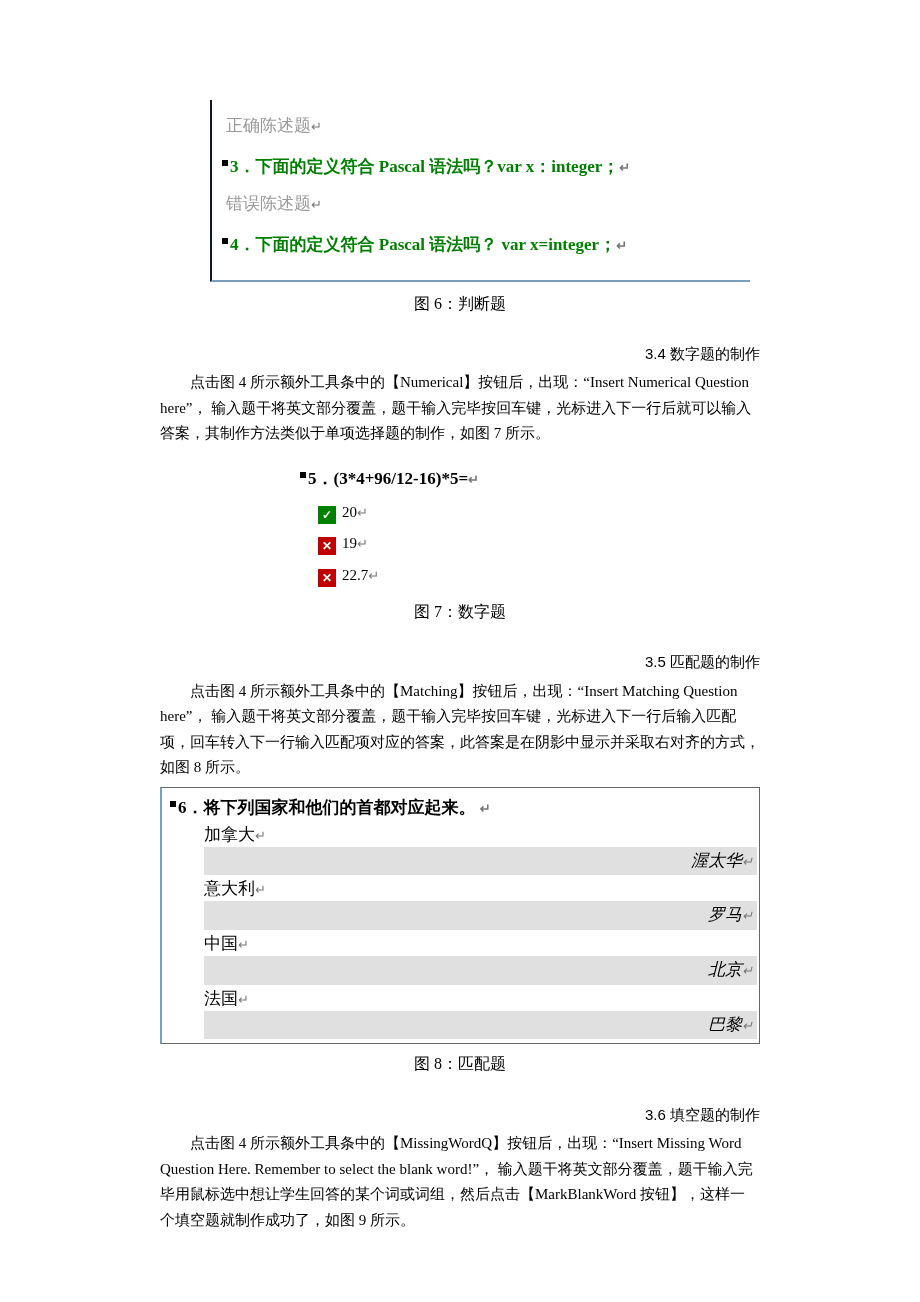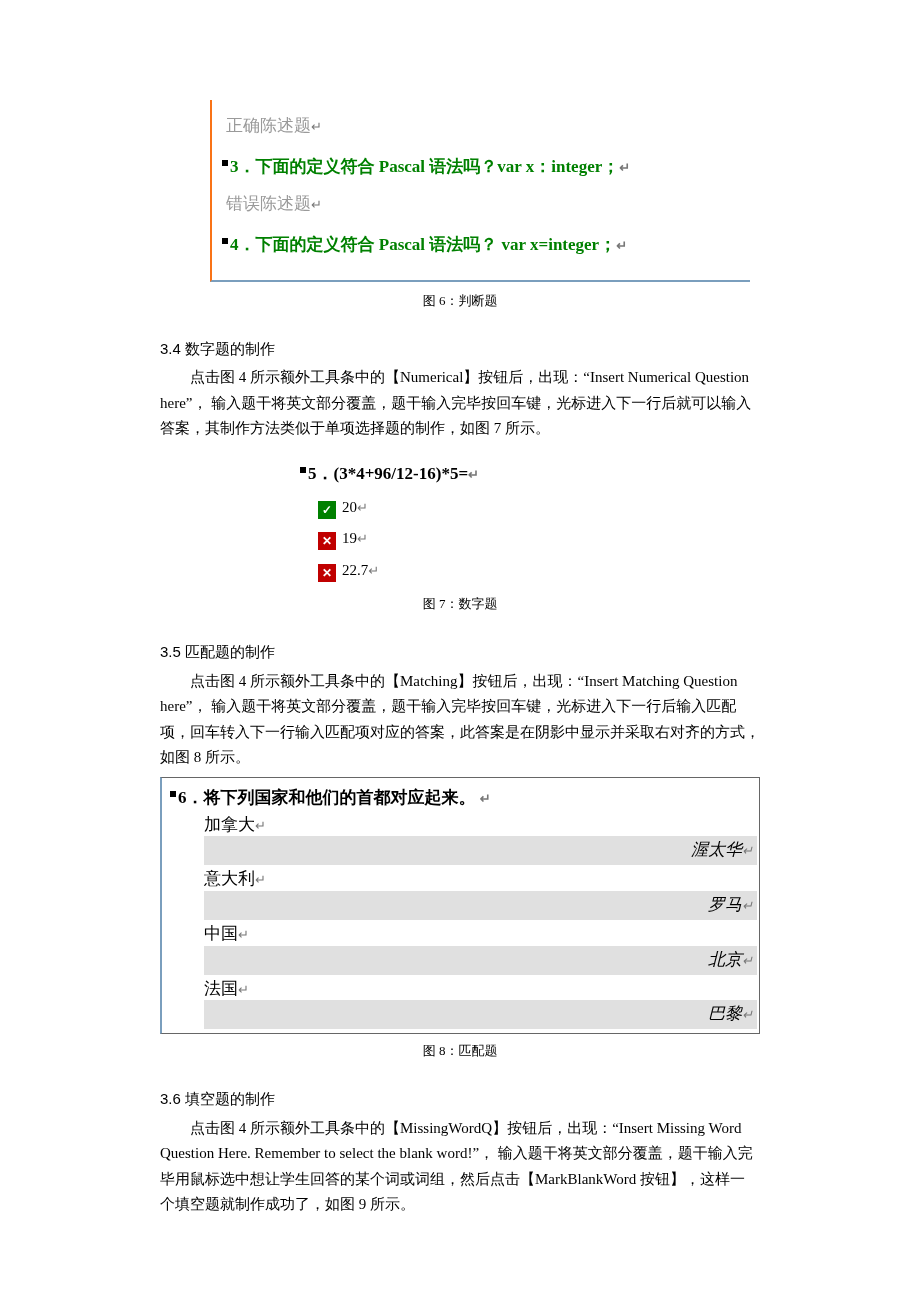--- a/index.html
+++ b/index.html
@@ -7,21 +7,21 @@
     padding: 100px 160px 100px 160px;
     font-family: "SimSun", "宋体", serif;
     font-size: 15px;
     line-height: 1.7;
     color: #000;
     width: 920px;
     box-sizing: border-box;
     background: #fff;
   }
   .figbox-outer {
-    border-left: 2px solid #f97316;
+    border-left: 2px solid #0f172a;
     border-bottom: 2px solid #7a9ebd;
     margin: 0 10px 8px 50px;
     padding: 8px 10px 8px 10px;
   }
   .gray-label {
     color: #9a9a9a;
     font-size: 17px;
     margin: 4px 0 12px 4px;
   }
   .qline {
@@ -34,27 +34,28 @@
   .qline .dot {
     color: #000;
     display:inline-block;
     width: 6px; height:6px;
     background:#000;
     vertical-align: 6px;
     margin-right: 2px;
   }
   .caption {
     text-align: center;
-    font-size: 13px;
+    font-size: 16px;
     margin: 6px 0 24px 0;
   }
   .section-heading {
     font-family: "SimHei","黑体",sans-serif;
     font-size: 15px;
     margin: 6px 0 4px 0;
+    text-align: right;
   }
   .para {
     text-indent: 2em;
     margin: 0 0 4px 0;
   }
   .numerical-box {
     margin: 18px 0 10px 140px;
     font-family: "Times New Roman","SimSun",serif;
   }
   .num-q {

